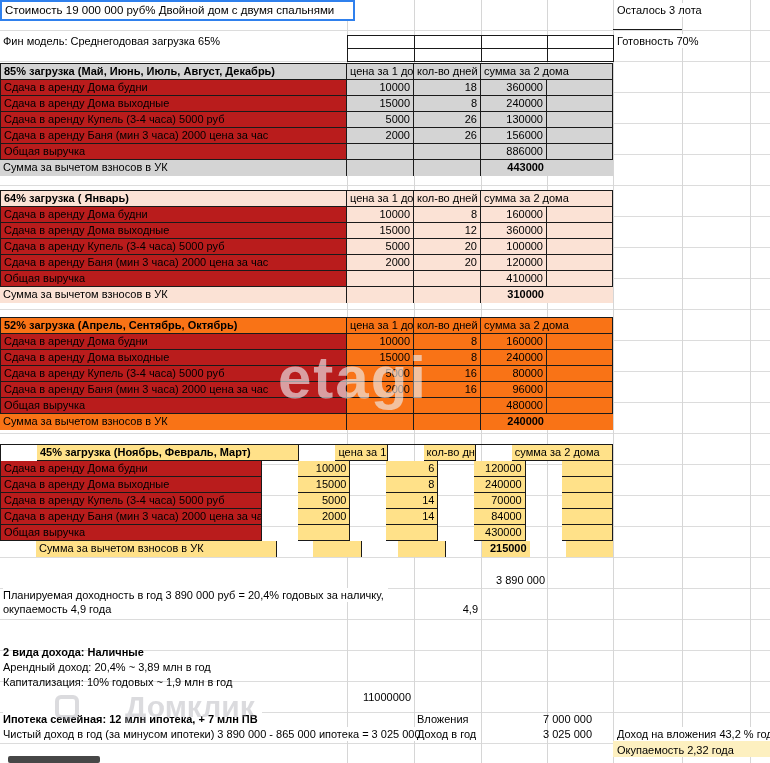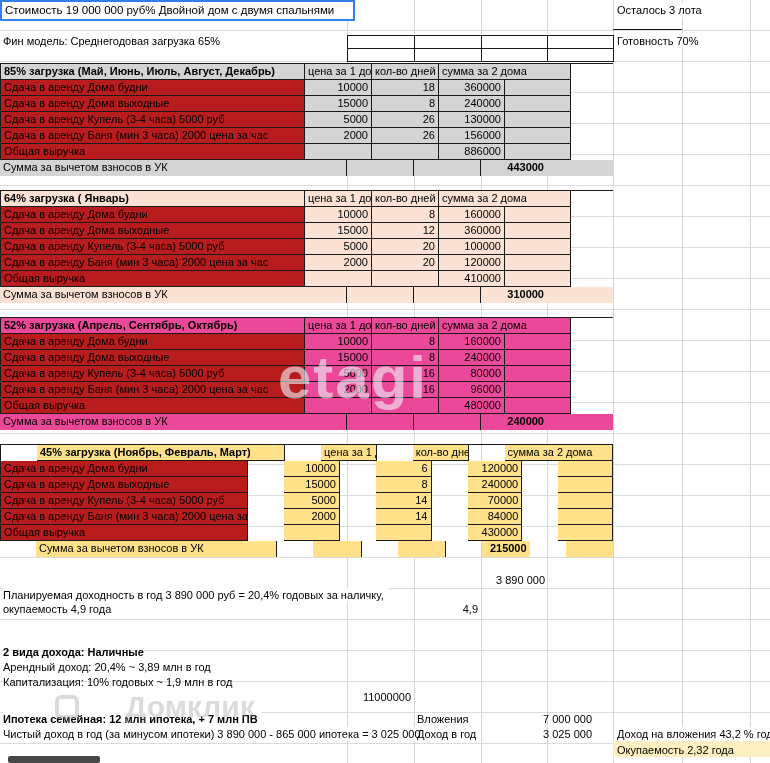--- a/index.html
+++ b/index.html
@@ -8,32 +8,32 @@
   
   #hgrid{position:absolute;left:0;top:0;width:770px;height:763px;z-index:0;
     background:repeating-linear-gradient(to bottom,transparent 0 14.6px,#dcdcdc 14.6px 15.5px);}
   .vline{position:absolute;top:0;width:1px;height:763px;background:#d6d6d6;z-index:0;}
   
   .section{position:absolute;left:0;width:613px;z-index:2;}
   .tbl{border-top:1px solid #1a1a1a;border-left:1px solid #1a1a1a;}
   .srow{display:flex;height:16px;}
   .cell{box-sizing:border-box;border-right:1px solid #1a1a1a;border-bottom:1px solid #1a1a1a;
     padding:0 3px;overflow:hidden;white-space:nowrap;font-size:11px;line-height:15px;}
-  .ca{width:304px}.cb{width:67px}.cc{width:67px}.cd{width:66px}.ce{width:66px}.cde{width:132px}
+  .ca{width:346px}.cb{width:67px}.cc{width:67px}.cd{width:66px}.ce{width:66px}.cde{width:132px}
   .num{text-align:right;}
   .lbl{background:#b91c1c;}
   .hdr{font-weight:bold;}
   .netrow{display:flex;height:16px;}
   .netrow .cell{border:none;}
   .netrow .ca{width:347px;border-right:1px solid #1a1a1a;}
   .netrow .cb,.netrow .cc{border-right:1px solid #1a1a1a;}
   .netrow .cd{font-weight:bold;}
   .s1 .acc{background:#d4d4d4;}
   .s2 .acc{background:#fbe2d5;}
-  .s3 .acc{background:#ec4899;}
+  .s3 .acc{background:#f97316;}
   .s4 .acc{background:#ffe189;margin-left:36px;}
   
   #topbox{position:absolute;left:347px;top:35px;z-index:2;border-top:1px solid #1a1a1a;border-left:1px solid #1a1a1a;}
   #topbox .srow{height:13px;}
   #topbox .cell{background:#fff;}
   
   .t{position:absolute;font-size:11px;line-height:14px;white-space:nowrap;z-index:3;}
   .wbg{background:#fff;padding-right:4px;}
   .bold{font-weight:bold;}
   .rnum{position:absolute;font-size:11px;line-height:14px;text-align:right;z-index:3;}

